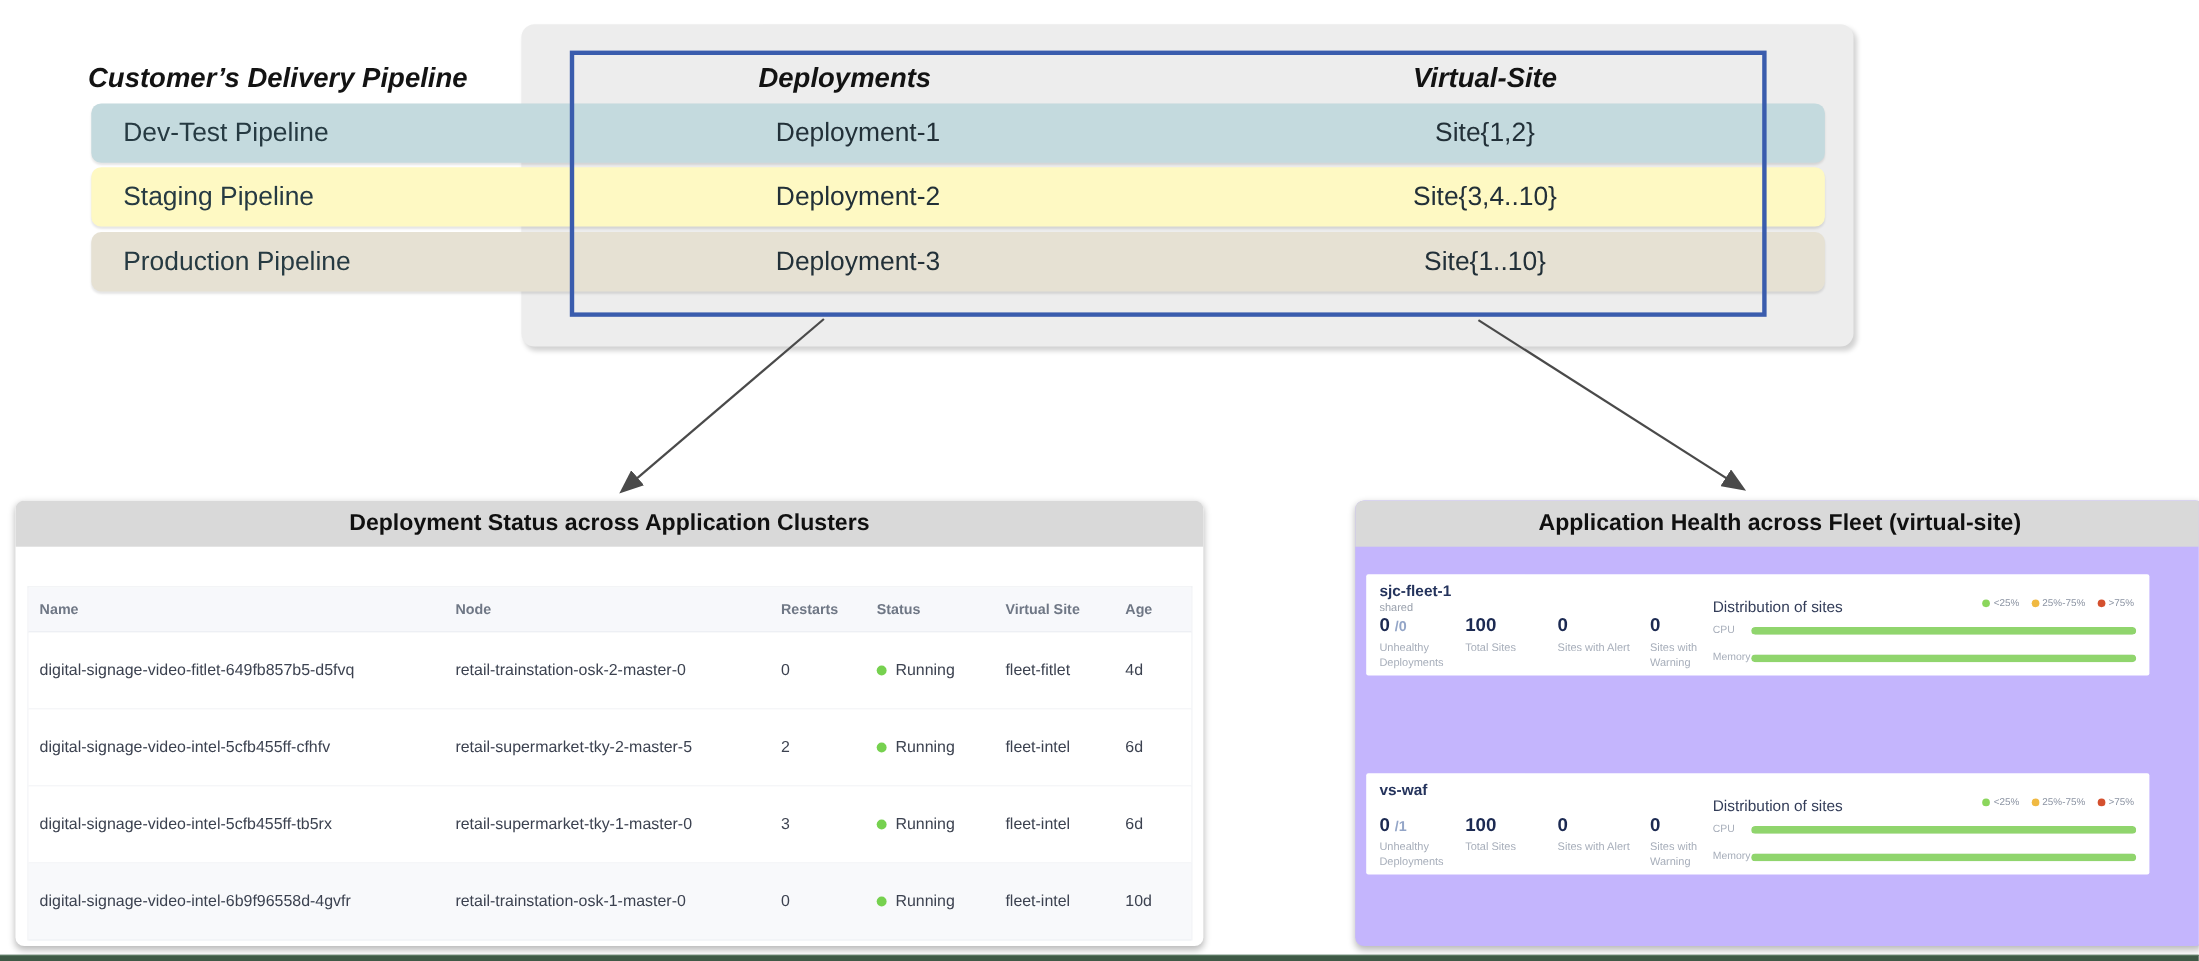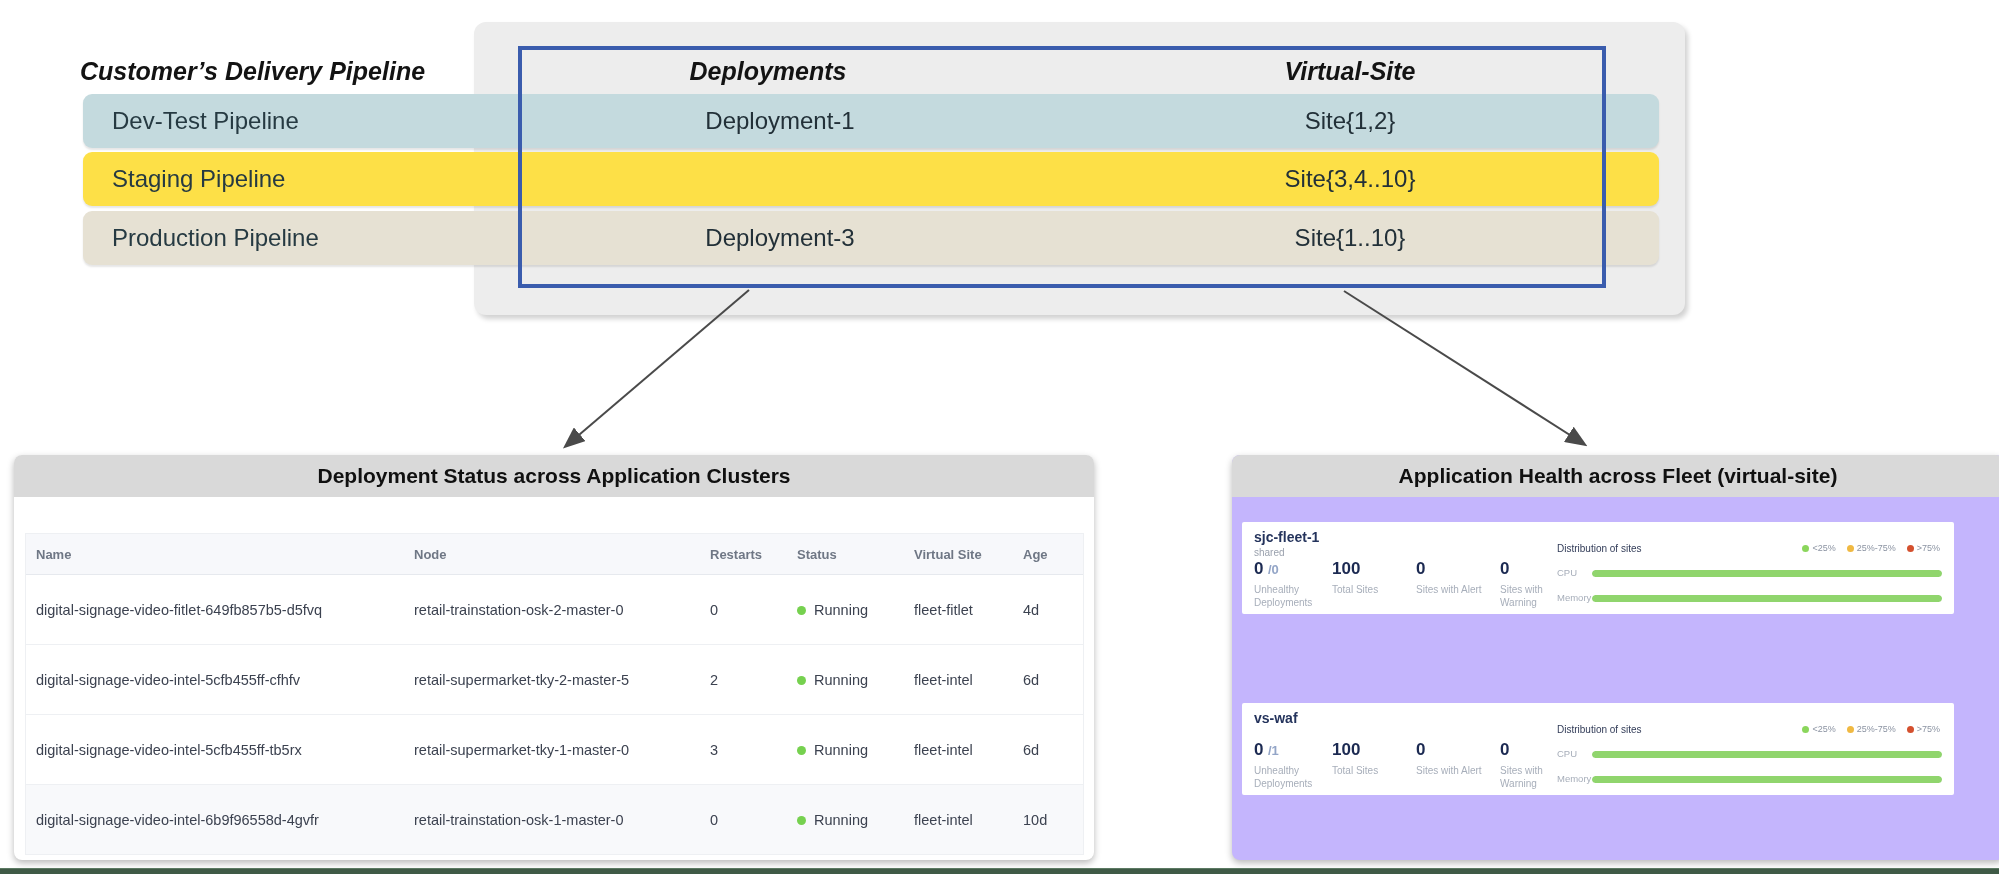--- a/index.html
+++ b/index.html
@@ -27,21 +27,21 @@
   }
   .col-header.dep  { left:768px; }
   .col-header.site { left:1350px; }
 
   .prow {
     position:absolute; left:83px; width:1576px; height:54px;
     border-radius:9px; box-shadow:0 2px 2px rgba(0,0,0,0.10);
     z-index:2;
   }
   .prow.r1 { top:94px;  background:#c4dade; }
-  .prow.r2 { top:152px; background:#fde047; }
+  .prow.r2 { top:152px; background:#fef9c3; }
   .prow.r3 { top:211px; background:#e6e1d3; }
   .prow .plabel {
     position:absolute; left:29px; top:0; height:100%;
     display:flex; align-items:center;
     font-size:24px; color:#263a42; white-space:nowrap;
   }
   .prow .pcell {
     position:absolute; top:0; height:100%; transform:translateX(-50%);
     display:flex; align-items:center;
     font-size:24px; color:#223038; white-space:nowrap;
@@ -114,21 +114,21 @@
   .metric.m4 { left:258px; }
   .metric .num    { font-size:17px; font-weight:bold; color:#1c2a52; }
   .metric .suffix { font-size:13px; font-weight:bold; color:#93a5c7; }
   .metric .mlabel { margin-top:4px; font-size:10px; color:#a7aeba; line-height:1.3; }
   .metric.m1 .mlabel { width:72px; }
   .metric.m2 .mlabel { width:80px; }
   .metric.m3 .mlabel { width:95px; }
   .metric.m4 .mlabel { width:62px; }
 
   .dist-label { position:absolute; left:315px; top:21px;
-                font-size:10px; color:#323c58; }
+                font-size:14px; color:#323c58; }
   .legend { position:absolute; right:14px; top:21px;
             display:flex; gap:11px; align-items:center;
             font-size:9px; color:#8b93a2; white-space:nowrap; }
   .ldot { display:inline-block; width:7px; height:7px; border-radius:50%;
           margin-right:3px; vertical-align:middle; }
   .ldot.green  { background:#8bd65c; }
   .ldot.orange { background:#f0b942; }
   .ldot.red    { background:#d4502e; }
   .resrow-label { position:absolute; left:315px; font-size:9.5px; color:#a7aeba; }
   .resrow-label.cpu { top:45px; }
@@ -153,20 +153,21 @@
   <div class="col-header dep">Deployments</div>
   <div class="col-header site">Virtual-Site</div>
 
   <div class="prow r1">
     <span class="plabel">Dev-Test Pipeline</span>
     <span class="pcell pdep">Deployment-1</span>
     <span class="pcell psite">Site{1,2}</span>
   </div>
   <div class="prow r2">
     <span class="plabel">Staging Pipeline</span>
+    <span class="pcell pdep">Deployment-2</span>
     <span class="pcell psite">Site{3,4..10}</span>
   </div>
   <div class="prow r3">
     <span class="plabel">Production Pipeline</span>
     <span class="pcell pdep">Deployment-3</span>
     <span class="pcell psite">Site{1..10}</span>
   </div>
 
   <div class="blue-box"></div>
 

